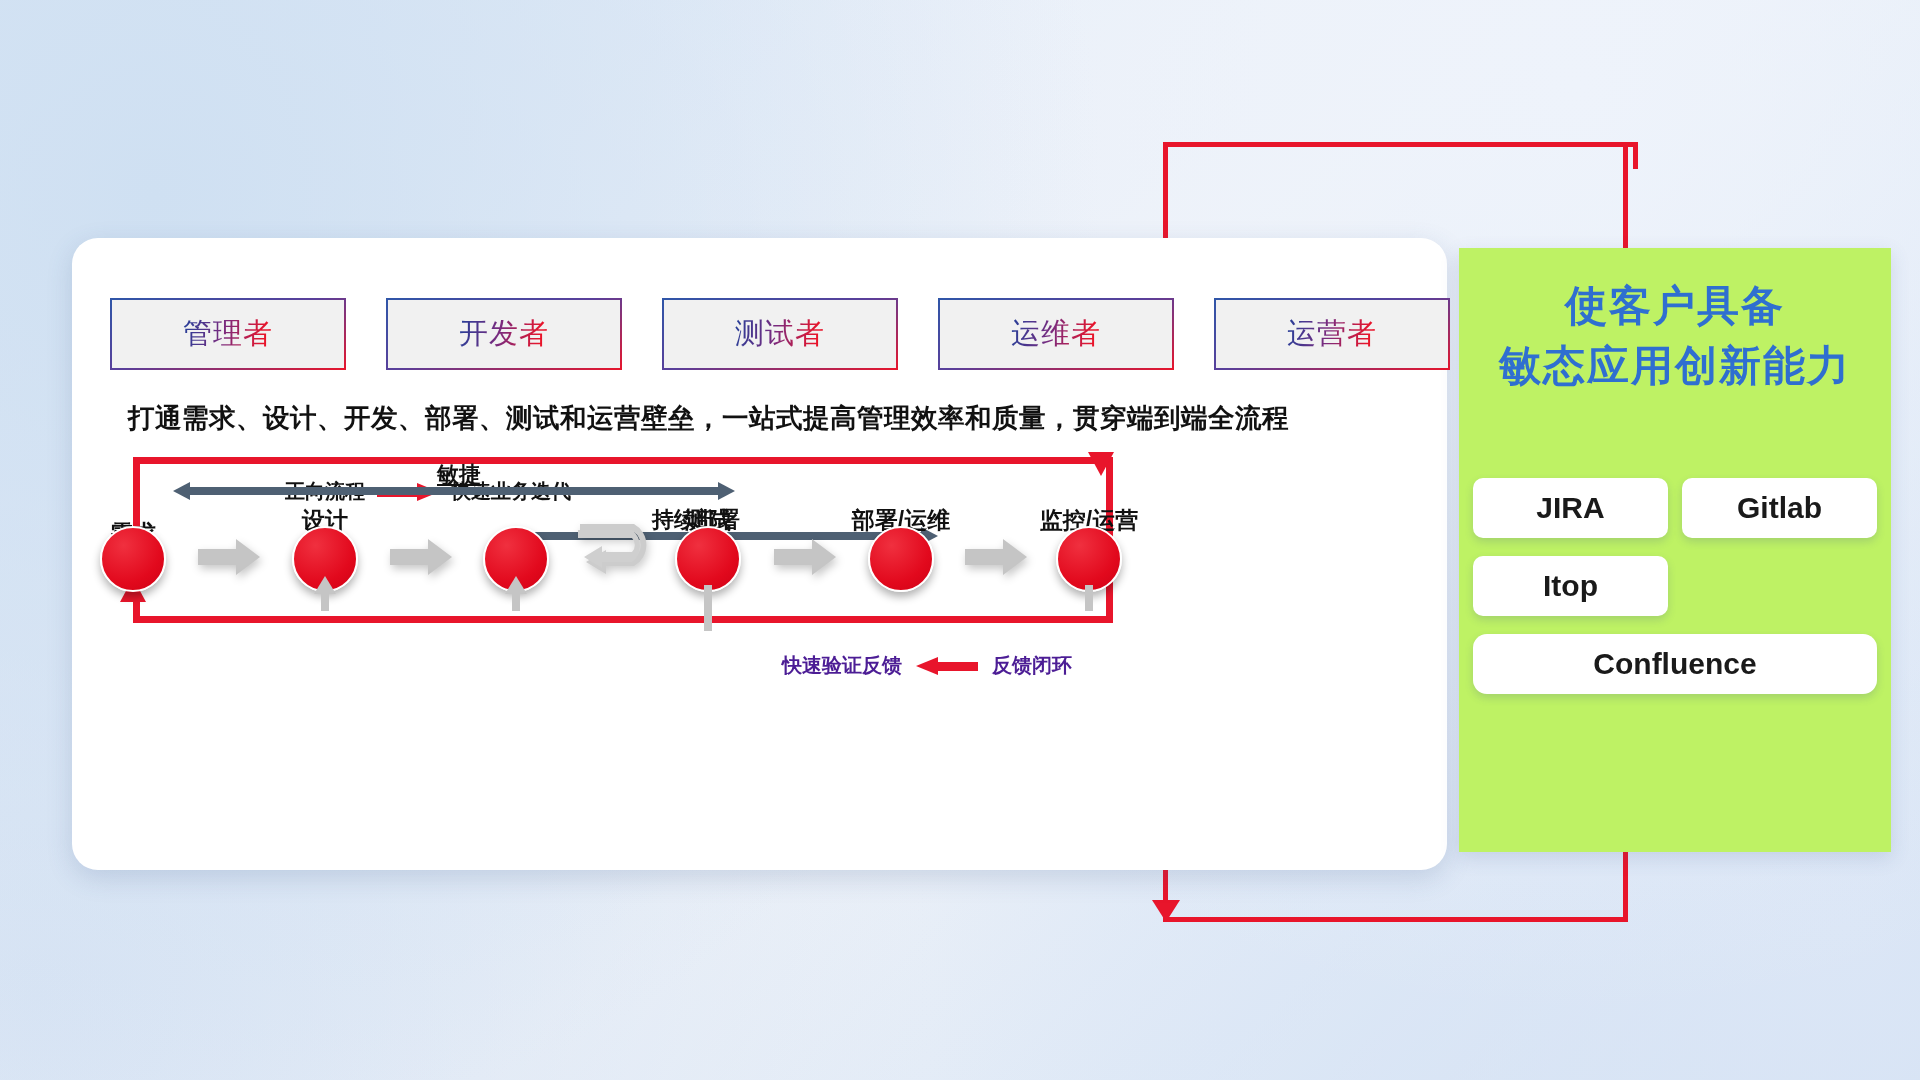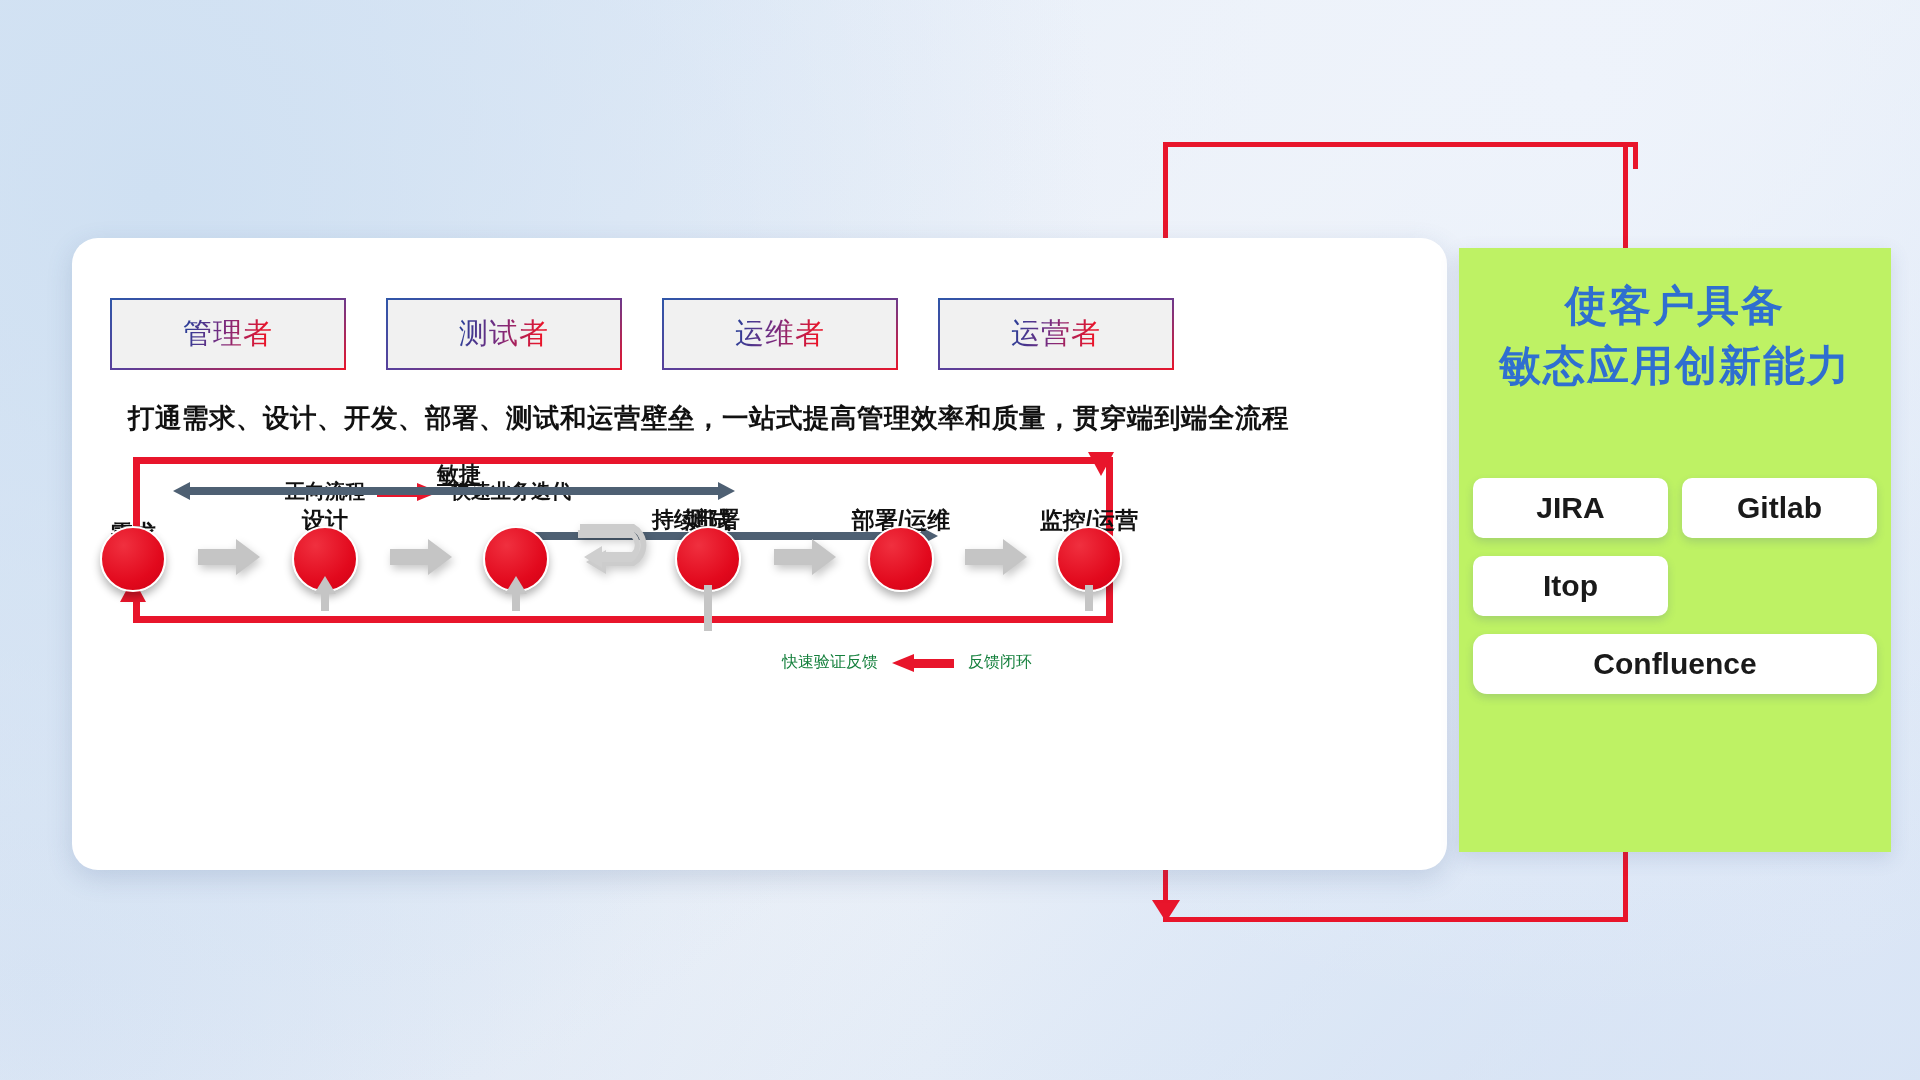--- a/index.html
+++ b/index.html
@@ -86,21 +86,21 @@
     background:radial-gradient(circle at 35% 28%,#f0303f 0%,#e2091d 62%,#cf0014 100%);
     border:2.5px solid #ffffff;
     box-shadow:0 5px 9px rgba(0,0,0,.30);
     transform:translateX(-50%);
   }
   .garrow{position:absolute;width:66px;height:40px;transform:translateX(-50%);
     filter:drop-shadow(2px 4px 4px rgba(0,0,0,.22));}
 
   
   .fblegend{position:absolute;left:782px;top:652px;display:flex;align-items:center;gap:14px;}
-  .fblegend .t{font-size:16px;font-weight:normal;color:#15803d;}
+  .fblegend .t{font-size:20px;font-weight:bold;color:#4c1d95;}
   .fblegend .ar{position:relative;width:62px;height:14px;}
   .fblegend .ar .bar{position:absolute;right:0;top:3px;width:42px;height:9px;background:#e8152b;}
   .fblegend .ar .hd{position:absolute;left:0;top:-2px;width:0;height:0;
     border-top:9px solid transparent;border-bottom:9px solid transparent;
     border-right:22px solid #e8152b;}
 
   
   .panel{
     position:absolute;left:1459px;top:248px;width:432px;height:604px;
     background:#bef264;box-shadow:0 6px 18px rgba(60,90,140,.16);
@@ -136,20 +136,23 @@
     <div class="loop-arrow" style="left:1152px;top:900px;border-left:14px solid transparent;border-right:14px solid transparent;border-top:22px solid #e8152b;"></div>
   </div>
 
   <div class="card"></div>
 
   <div class="roles">
     <div class="role">
       <span>管理者</span>
     </div>
     <div class="role">
+      <span>开发者</span>
+    </div>
+    <div class="role">
       <span>测试者</span>
     </div>
     <div class="role">
       <span>运维者</span>
     </div>
     <div class="role">
       <span>运营者</span>
     </div>
   </div>
 

